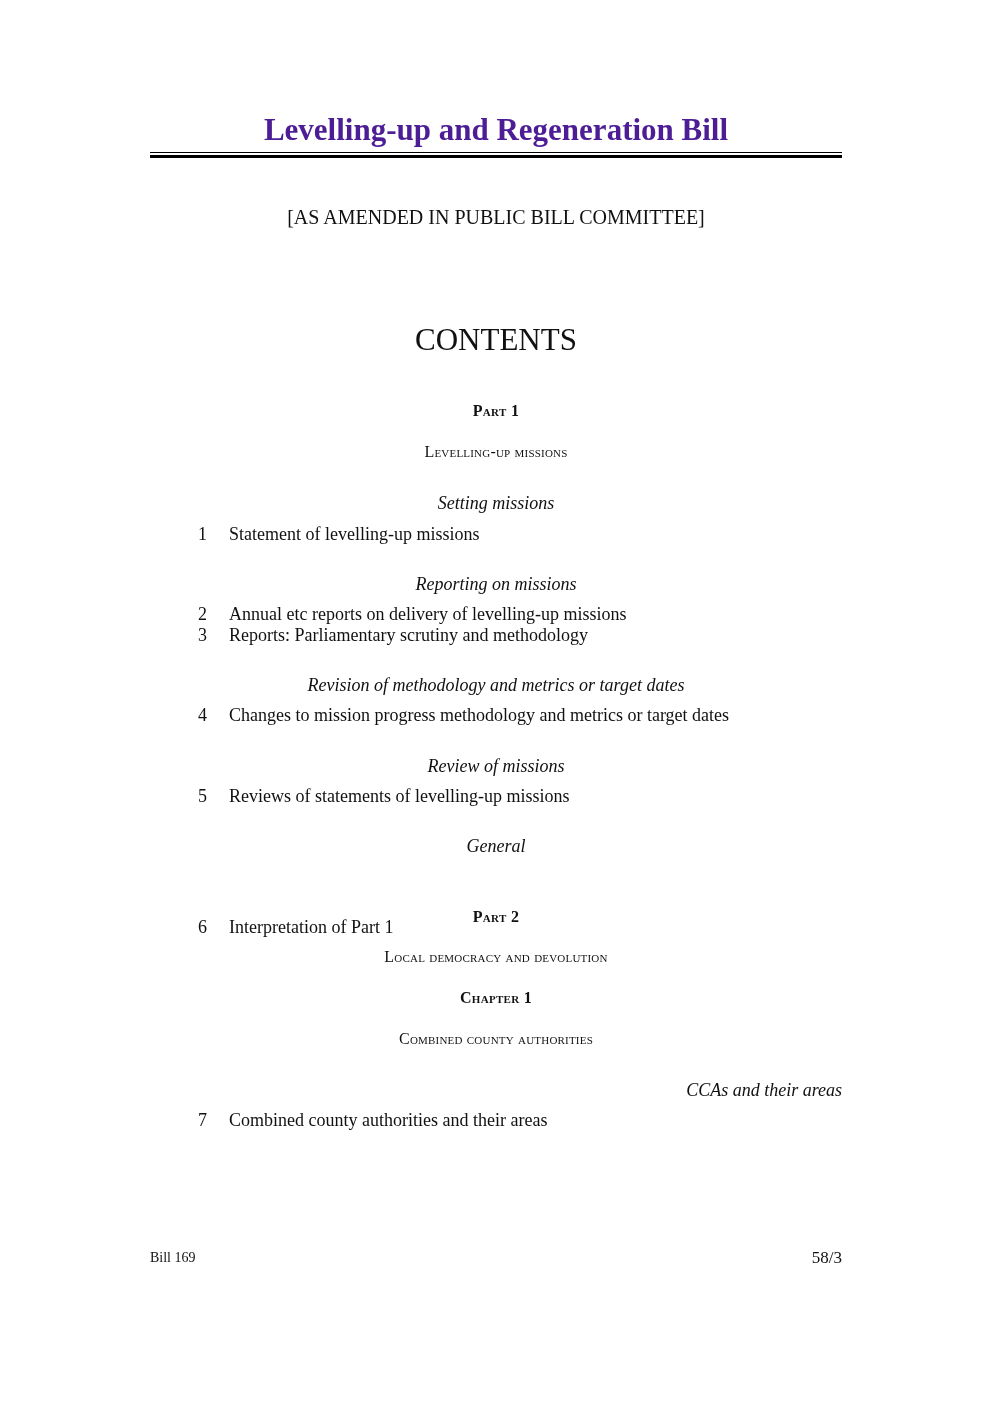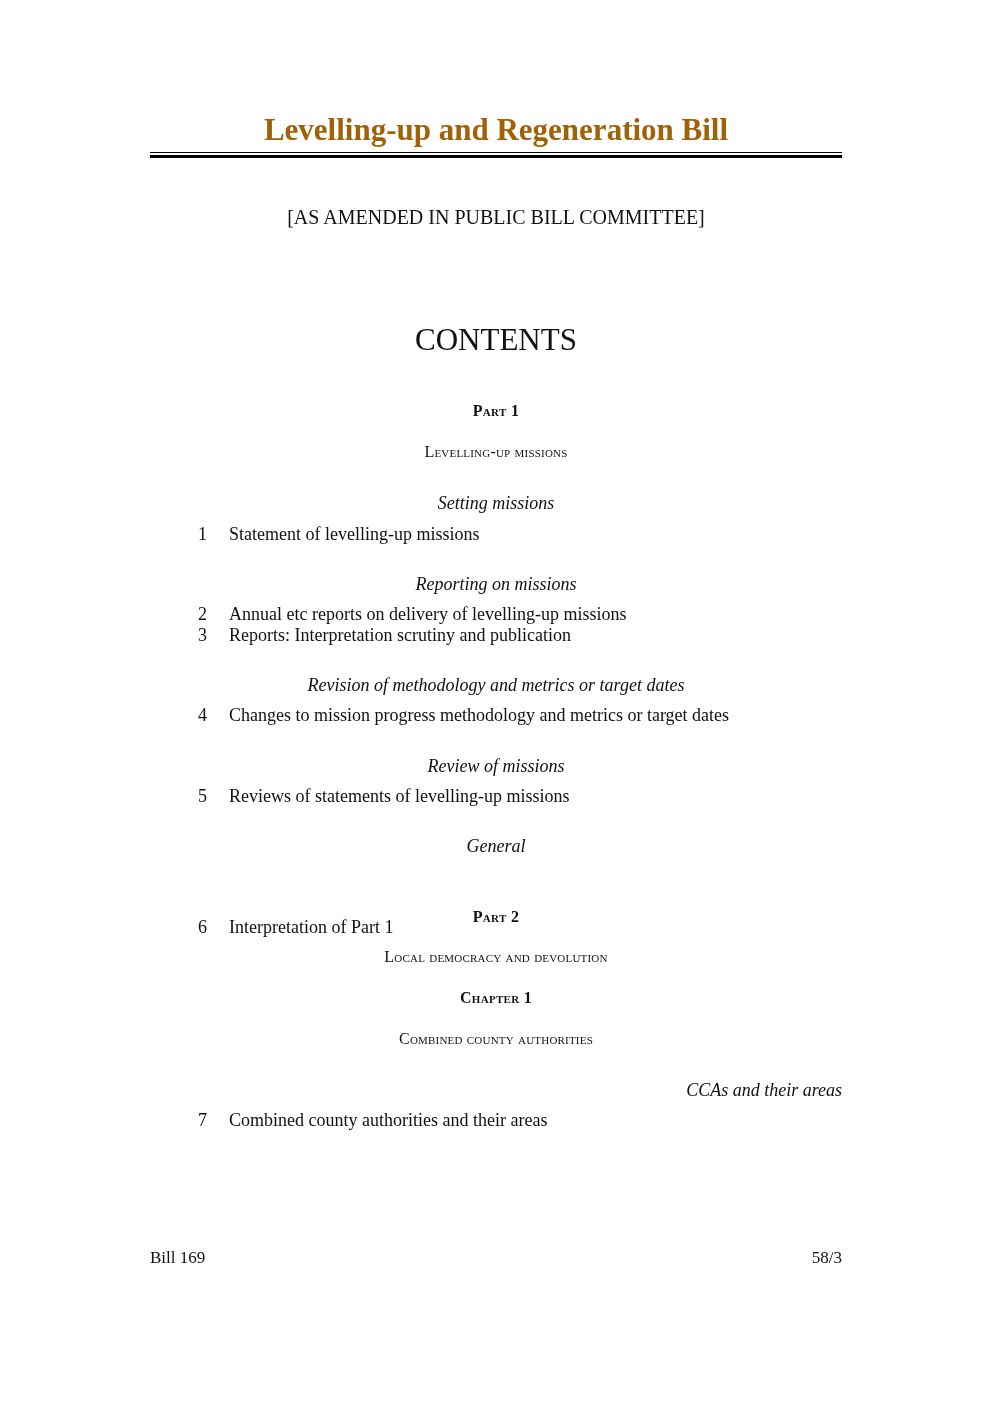--- a/index.html
+++ b/index.html
@@ -19,21 +19,21 @@
       position: absolute;
       left: 150px;
       width: 692px;
       text-align: center;
       white-space: nowrap;
     }
     .bill-title {
       font-size: 31px;
       font-weight: bold;
       line-height: 36px;
-      color: #a16207;
+      color: #4c1d95;
     }
     .rule-thin {
       position: absolute;
       left: 150px;
       width: 692px;
       height: 1px;
       background: #000;
     }
     .rule-thick {
       position: absolute;
@@ -76,21 +76,21 @@
       line-height: 22px;
       white-space: nowrap;
     }
     .clause .num {
       display: inline-block;
       width: 31px;
     }
     .footer-left {
       position: absolute;
       left: 150px;
-      font-size: 17px;
+      font-size: 14px;
       line-height: 20px;
     }
     .footer-right {
       position: absolute;
       right: 149px;
       font-size: 17px;
       line-height: 20px;
     }
   </style>
 </head>
@@ -110,21 +110,21 @@
 <div class="center-line cross-heading" style="top:492px;">Setting missions</div>
 <div class="clause" style="top:523px;">
   <span class="num">1</span><span>Statement of levelling-up missions</span>
 </div>
 
 <div class="center-line cross-heading" style="top:573px;">Reporting on missions</div>
 <div class="clause" style="top:603px;">
   <span class="num">2</span><span>Annual etc reports on delivery of levelling-up missions</span>
 </div>
 <div class="clause" style="top:624px;">
-  <span class="num">3</span><span>Reports: Interpretation scrutiny and publication</span>
+  <span class="num">3</span><span>Reports: Parliamentary scrutiny and methodology</span>
 </div>
 
 <div class="center-line cross-heading" style="top:674px;">Revision of methodology and metrics or target dates</div>
 <div class="clause" style="top:704px;">
   <span class="num">4</span><span>Changes to mission progress methodology and metrics or target dates</span>
 </div>
 
 <div class="center-line cross-heading" style="top:755px;">Review of missions</div>
 <div class="clause" style="top:785px;">
   <span class="num">5</span><span>Reviews of statements of levelling-up missions</span>

